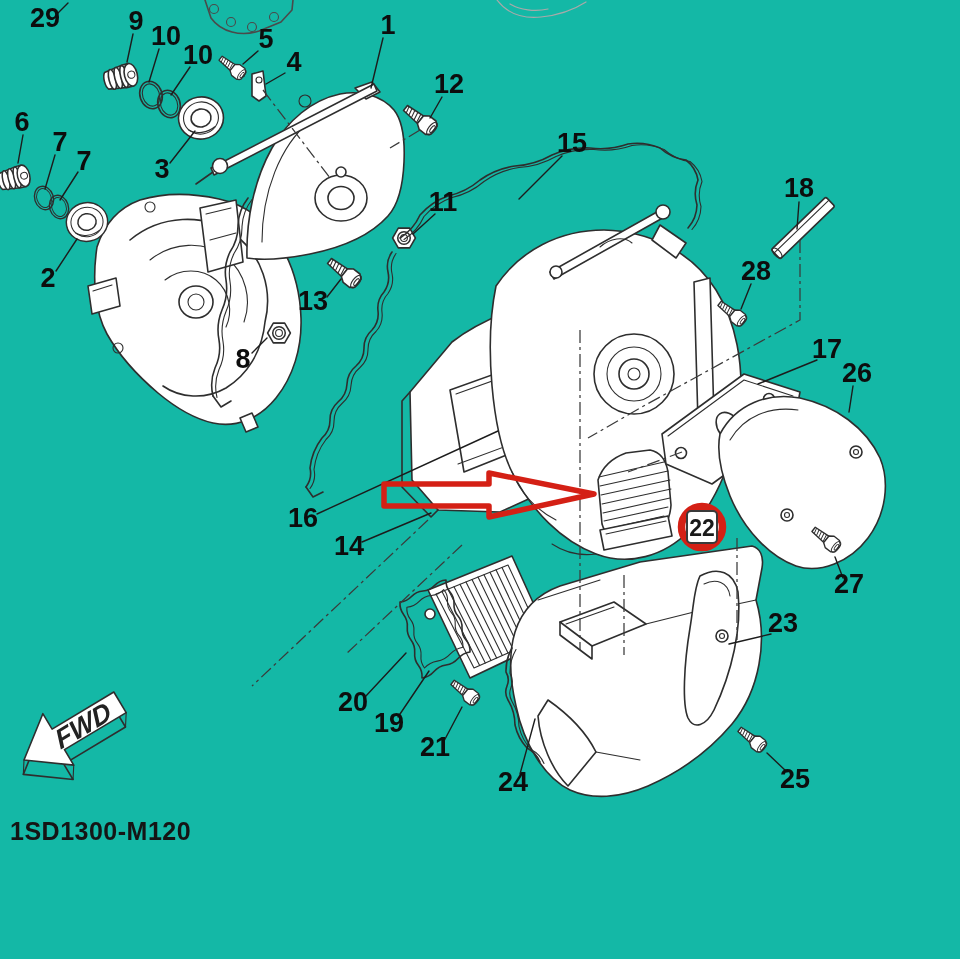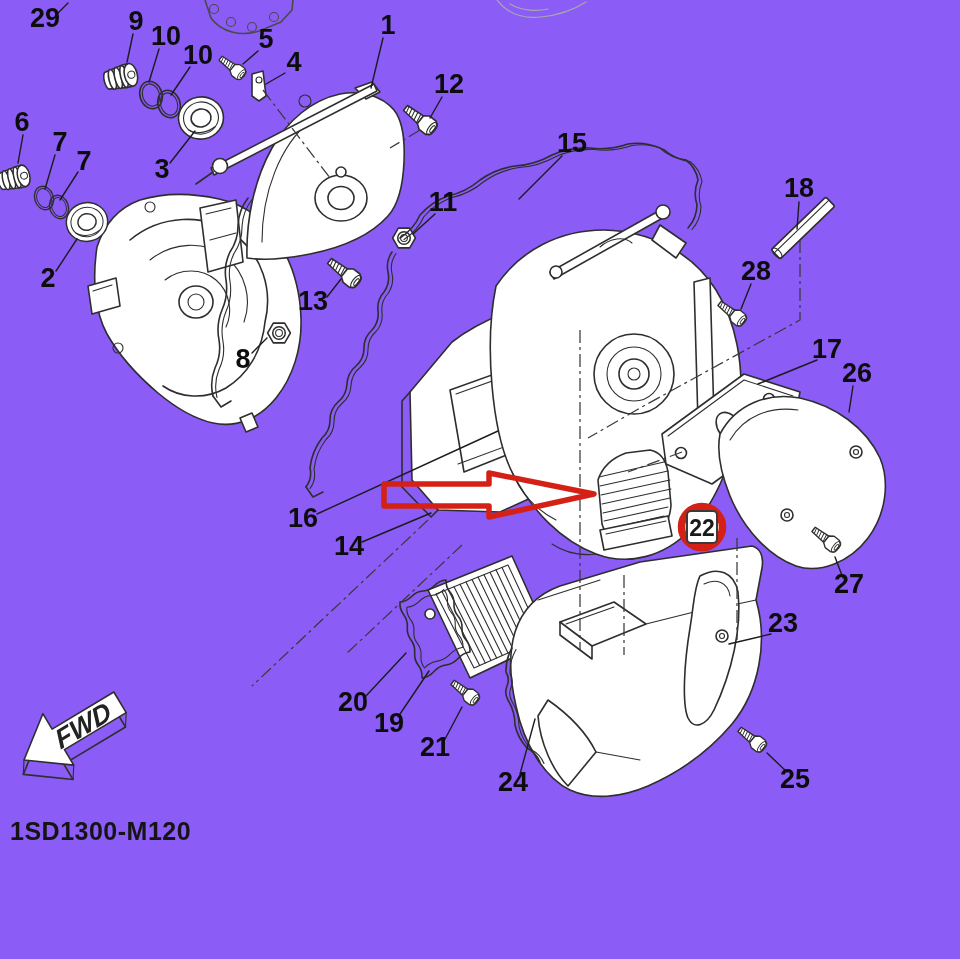--- a/index.html
+++ b/index.html
@@ -1,16 +1,16 @@
 <!DOCTYPE html>
 <html><head>
 <meta charset="utf-8">
 <style>
   html,body{margin:0;padding:0;background:#fff;}
-  #stage{position:relative;width:960px;height:959px;background:#8b5cf6;overflow:hidden;
+  #stage{position:relative;width:960px;height:959px;background:#14b8a6;overflow:hidden;
          font-family:"Liberation Sans",sans-serif;}
   svg{display:block}
   .ln{fill:none;stroke:#2e2e2e;stroke-width:1.6;stroke-linejoin:round;stroke-linecap:round}
   .lnf{fill:#ffffff;stroke:#2e2e2e;stroke-width:1.6;stroke-linejoin:round;stroke-linecap:round}
   .thin{stroke-width:1.1}
   .faint{stroke:#a9a9a9;stroke-width:1.2}
   .cut{stroke:#4a4a4a}
   .leader{fill:none;stroke:#1c1c1c;stroke-width:1.4;stroke-linecap:round}
   .dash{fill:none;stroke:#3a3a3a;stroke-width:1.25;stroke-dasharray:13 4 3 4}
   .callout{font-weight:bold;font-size:27px;fill:#0d0d0d;text-anchor:middle;

